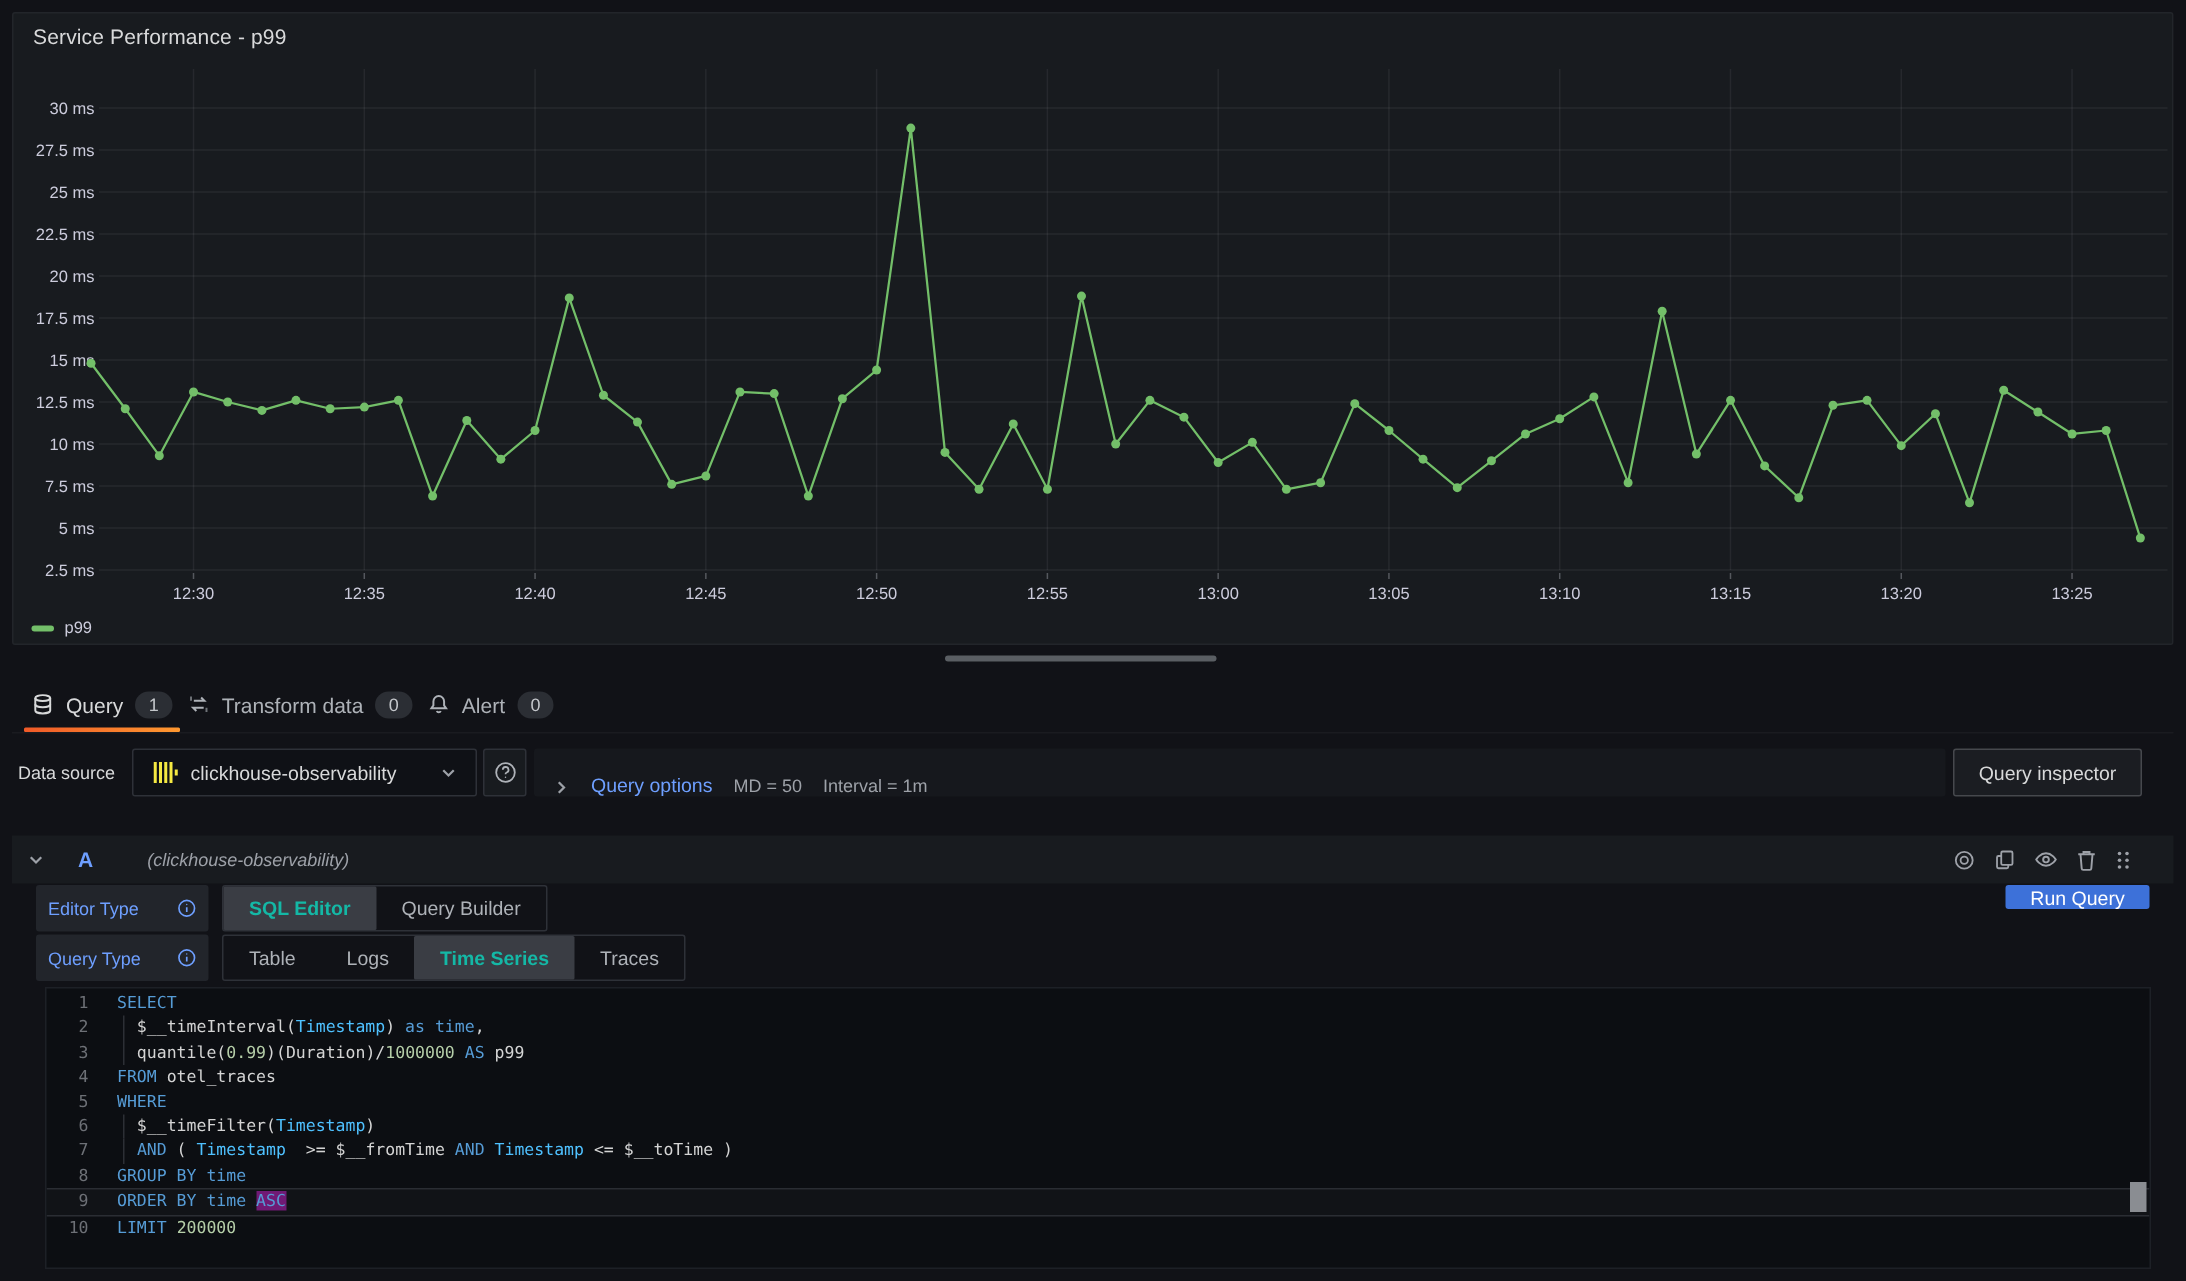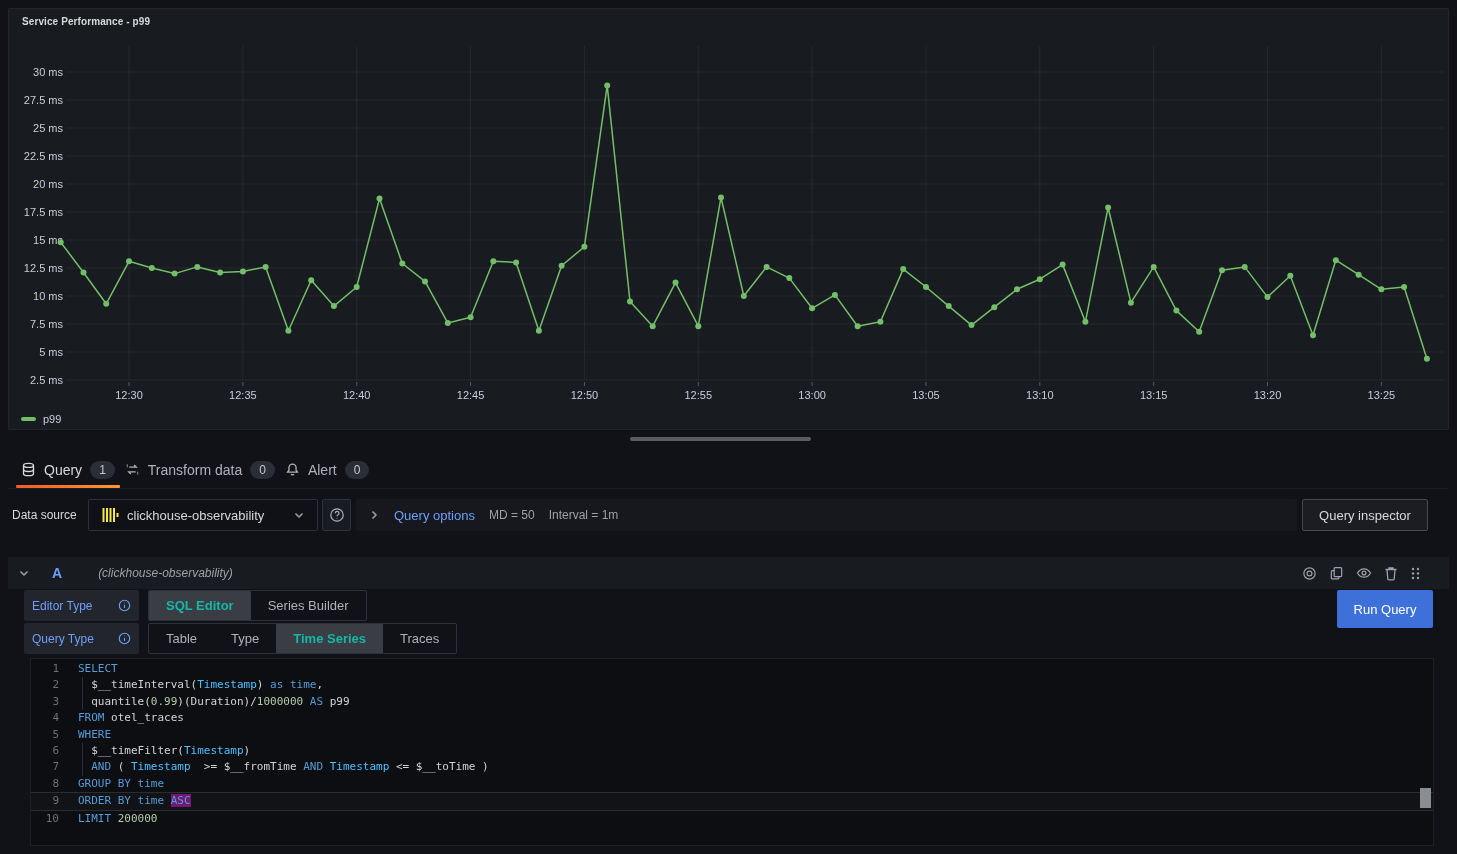--- a/index.html
+++ b/index.html
@@ -9,21 +9,21 @@
     --blue:#3d71d9; --green:#73bf69; --ch-yellow:#f5e942;
     --editor-bg:#0c0e12;
   }
   *{box-sizing:border-box;margin:0;padding:0}
   html,body{width:1457px;height:854px;overflow:hidden}
   body{background:var(--page-bg);font-family:"Liberation Sans",sans-serif;color:var(--text);position:relative}
   .abs{position:absolute}
 
   
   .panel{left:8px;top:8px;width:1441px;height:422px;background:var(--panel-bg);border:1px solid rgba(204,204,220,0.06);border-radius:2px}
-  .panel-title{position:absolute;left:13px;top:7px;font-size:10px;font-weight:700;color:var(--text);letter-spacing:.1px}
+  .panel-title{position:absolute;left:13px;top:7px;font-size:14px;font-weight:400;color:var(--text);letter-spacing:.1px}
   .chart-svg{position:absolute;left:0;top:0}
   .chart-svg .grid{stroke:rgba(204,204,220,0.08);stroke-width:1}
   .chart-svg .tick{stroke:#55585e;stroke-width:1}
   .chart-svg text{fill:#ccccdc;font-family:"Liberation Sans",sans-serif;font-size:11px}
   .legend{position:absolute;left:12px;top:404px;display:flex;align-items:center;gap:7px}
   .legend-marker{width:15px;height:4px;border-radius:2px;background:var(--green)}
   .legend-label{font-size:11px;color:#ccccdc}
 
   
   .splitter{left:630px;top:437px;width:181px;height:4px;border-radius:2px;background:#5a5e63;cursor:row-resize}
@@ -36,21 +36,21 @@
   .tab .badge{font-size:12px;color:#c4c7cb;background:#2b2e34;border-radius:11px;padding:1px 9px;line-height:16px}
   .tab.active::after{content:"";position:absolute;left:0;right:0;bottom:0;height:3px;border-radius:1px;background:linear-gradient(90deg,#f05a28,#ff9830)}
   .tab svg{stroke:#aeb2b8}
   .tab.active svg{stroke:var(--text)}
 
   
   .ds-label{left:12px;top:499px;height:32px;line-height:32px;font-size:12px;font-weight:500;color:var(--text)}
   .ds-select{left:88px;top:499px;width:230px;height:32px;background:#0f1116;border:1px solid var(--border);border-radius:2px;display:flex;align-items:center;padding:0 12px;gap:8px;cursor:pointer}
   .ds-select .ds-name{font-size:13px;color:var(--text);flex:1}
   .ds-help{left:322px;top:499px;width:29px;height:32px;border:1px solid var(--border);border-radius:2px;background:#181b1f;display:flex;align-items:center;justify-content:center;cursor:pointer}
-  .ds-options{left:356px;top:499px;width:941px;height:32px;background:#16181d;border-radius:2px;display:flex;align-items:center;padding:0 12px;gap:14px}
+  .ds-options{left:356px;top:499px;width:941px;height:32px;background:#16181d;border-radius:2px;display:flex;align-items:flex-end;padding:0 12px;gap:14px}
   .qo-link{font-size:13px;color:var(--link);cursor:pointer}
   .qo-meta{font-size:12px;color:var(--text-dim)}
   .qo-md{margin-left:0}
   .inspector-btn{left:1302px;top:499px;width:126px;height:32px;border:1px solid #46484d;border-radius:2px;background:#1b1d22;color:var(--text);font-size:13px;display:flex;align-items:center;justify-content:center;cursor:pointer}
 
   
   .qrow-header{left:8px;top:557px;width:1441px;height:32px;background:var(--panel-bg);display:flex;align-items:center;padding:0 28px 0 10px;gap:10px}
   .refid{color:var(--link);font-size:14px;font-weight:700;margin-left:12px}
   .ds-hint{color:var(--text-dim);font-size:12px;font-style:italic;margin-left:26px}
   .qrow-actions{margin-left:auto;display:flex;align-items:center;gap:12px}
@@ -59,21 +59,21 @@
   
   .field-label{width:115px;height:31px;background:var(--box-bg);border-radius:2px;display:flex;align-items:center;padding:0 8px;gap:6px}
   .field-label .fl-text{font-size:12px;font-weight:500;color:var(--link);flex:1}
   .lbl-editor{left:24px;top:590px}
   .lbl-query{left:24px;top:623px}
   .seg-group{height:31px;border:1px solid var(--border);border-radius:2px;display:flex;align-items:stretch;background:transparent}
   .seg1{left:148px;top:590px}
   .seg2{left:148px;top:623px}
   .seg{display:flex;align-items:center;padding:0 17px;font-size:13px;color:#aeb2b8;cursor:pointer;border-radius:1px}
   .seg.active{background:#3a3d44;color:#14b8a6;font-weight:600}
-  .run-btn{left:1337px;top:590px;width:96px;height:38px;background:var(--blue);border-radius:2px;color:#fff;font-size:13px;font-weight:500;display:flex;align-items:center;justify-content:center;cursor:pointer}
+  .run-btn{left:1337px;top:590px;width:96px;height:16px;background:var(--blue);border-radius:2px;color:#fff;font-size:13px;font-weight:500;display:flex;align-items:center;justify-content:center;cursor:pointer}
 
   
   .sql-editor{left:30px;top:658px;width:1404px;height:188px;background:var(--editor-bg);border:1px solid #1d2026;font-family:"DejaVu Sans Mono",monospace;font-size:11px;padding-top:2px;overflow:hidden}
   .code-line{position:relative;height:16.4px;line-height:16.4px;display:flex;white-space:pre}
   .code-line .ln{width:40px;padding-right:12px;text-align:right;color:#6d7076;flex:none}
   .code-line .code{padding-left:7px}
   .code-line.indent::before{content:"";position:absolute;left:51px;top:0;bottom:0;width:1px;background:#2c2f35}
   .code-line.current{background:rgba(255,255,255,0.025);border-top:1px solid #2a2d33;border-bottom:1px solid #2a2d33;height:18.4px;line-height:16.4px}
   .tok-kw{color:#569cd6}
   .tok-ty{color:#4fc1ff}
@@ -320,34 +320,34 @@
 <div class="abs field-label lbl-editor">
   <span class="fl-text">Editor Type</span>
   <svg class="icon" width="13" height="13" viewBox="0 0 14 14" fill="none" stroke="#6e9fff" stroke-width="1.2">
       <circle cx="7" cy="7" r="5.6"></circle>
       <path d="M7 6.3v3.4"></path>
       <circle cx="7" cy="4.3" r="0.5" fill="#6e9fff" stroke="none"></circle>
     </svg>
 </div>
 <div class="abs seg-group seg1">
   <div class="seg active">SQL Editor</div>
-  <div class="seg">Series Builder</div>
+  <div class="seg">Query Builder</div>
 </div>
 
 <div class="abs field-label lbl-query">
   <span class="fl-text">Query Type</span>
   <svg class="icon" width="13" height="13" viewBox="0 0 14 14" fill="none" stroke="#6e9fff" stroke-width="1.2">
       <circle cx="7" cy="7" r="5.6"></circle>
       <path d="M7 6.3v3.4"></path>
       <circle cx="7" cy="4.3" r="0.5" fill="#6e9fff" stroke="none"></circle>
     </svg>
 </div>
 <div class="abs seg-group seg2">
   <div class="seg">Table</div>
-  <div class="seg">Type</div>
+  <div class="seg">Logs</div>
   <div class="seg active">Time Series</div>
   <div class="seg">Traces</div>
 </div>
 
 <div class="abs run-btn">Run Query</div>
 
 <div class="abs sql-editor">
   <div>
       <div class="code-line"><span class="ln">1</span><span class="code"><span class="tok-kw">SELECT</span></span></div>
       <div class="code-line indent"><span class="ln">2</span><span class="code"><span class="tok-d">  $__timeInterval(</span><span class="tok-ty">Timestamp</span><span class="tok-d">) </span><span class="tok-kw">as</span><span class="tok-d"> </span><span class="tok-kw">time</span><span class="tok-d">,</span></span></div>

